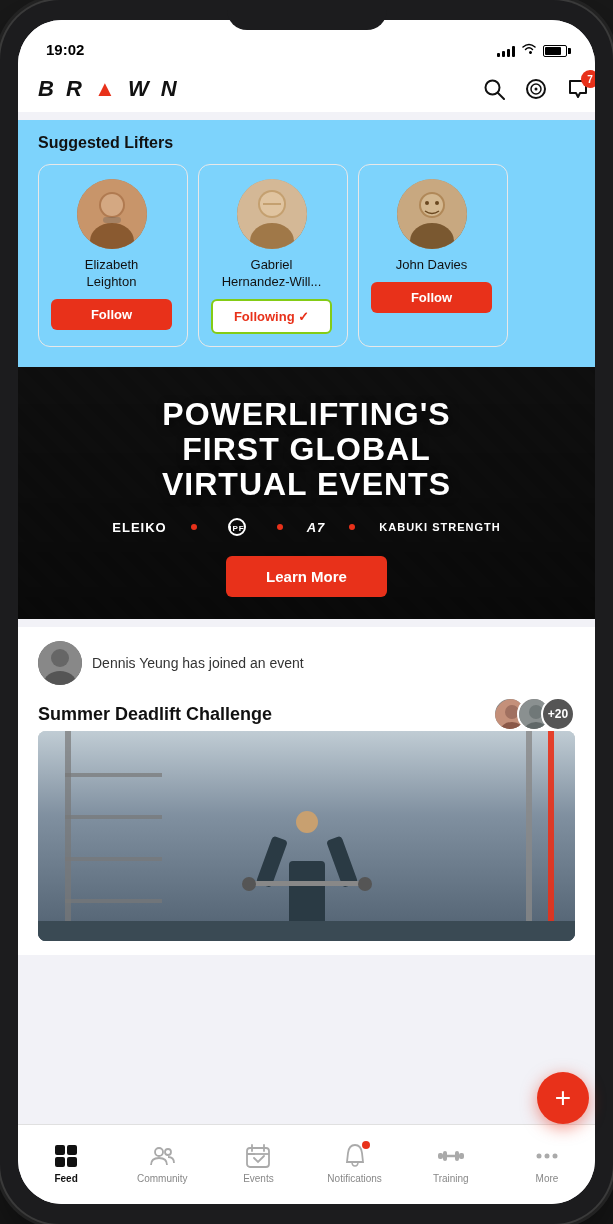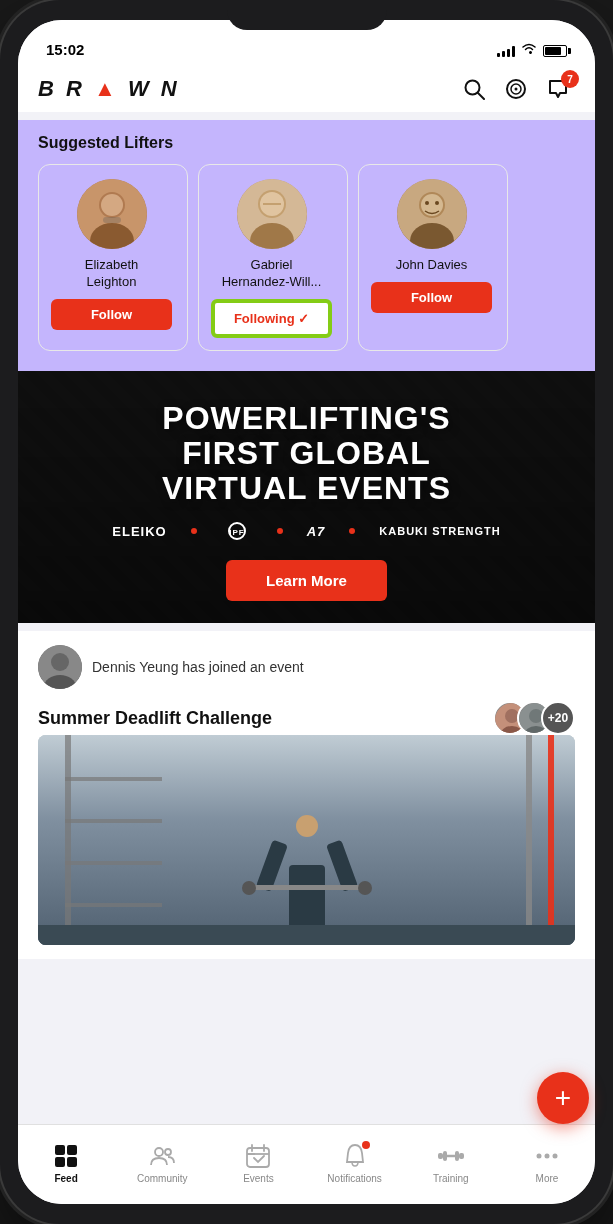--- a/index.html
+++ b/index.html
@@ -116,21 +116,21 @@
       background: #f2f2f7;
       overflow-y: auto;
       overflow-x: hidden;
       scrollbar-width: none;
     }
     .app-content::-webkit-scrollbar { display: none; }
 
     
     .app-header {
       background: white;
-      padding: 12px 24px 10px 20px;
+      padding: 12px 4px 10px 20px;
       display: flex;
       align-items: center;
       justify-content: space-between;
     }
     .brand-logo {
       font-size: 22px;
       font-weight: 900;
       letter-spacing: 3px;
       color: #111;
       font-style: italic;
@@ -164,21 +164,21 @@
       width: 18px;
       height: 18px;
       border-radius: 50%;
       display: flex;
       align-items: center;
       justify-content: center;
     }
 
     
     .section {
-      background: #c4b5fd;
+      background: #7dd3fc;
       margin-top: 8px;
       padding: 14px 20px 16px 20px;
     }
     .section-title {
       font-size: 16px;
       font-weight: 700;
       color: #111;
       margin-bottom: 12px;
     }
     .lifters-scroll {
@@ -231,21 +231,21 @@
       border: none;
     }
     .follow-btn.follow {
       background: #e8311a;
       color: white;
       border: none;
     }
     .follow-btn.following {
       background: white;
       color: #e8311a;
-      border: 4px solid #84cc16;
+      border: 2px solid #84cc16;
     }
 
     
     .banner-section {
       background: #111;
       padding: 30px 20px 22px 20px;
       text-align: center;
       position: relative;
       overflow: hidden;
       margin-top: 0;
@@ -478,21 +478,21 @@
     }
   </style>
 </head>
 <body>
 
 <div class="phone-outer">
   <div class="notch"></div>
   <div class="phone-screen">
 
     <div class="status-bar">
-      <span class="status-time">15:02</span>
+      <span class="status-time">19:02</span>
       <div class="status-icons">
         <div class="signal-bars">
           <span style="height:4px"></span>
           <span style="height:6px"></span>
           <span style="height:8px"></span>
           <span style="height:11px"></span>
         </div>
         <span class="wifi-icon">
           <svg width="16" height="12" viewBox="0 0 16 12">
             <path d="M8 9.5 a1.5 1.5 0 1 1 0 .001Z" fill="#000"></path>

